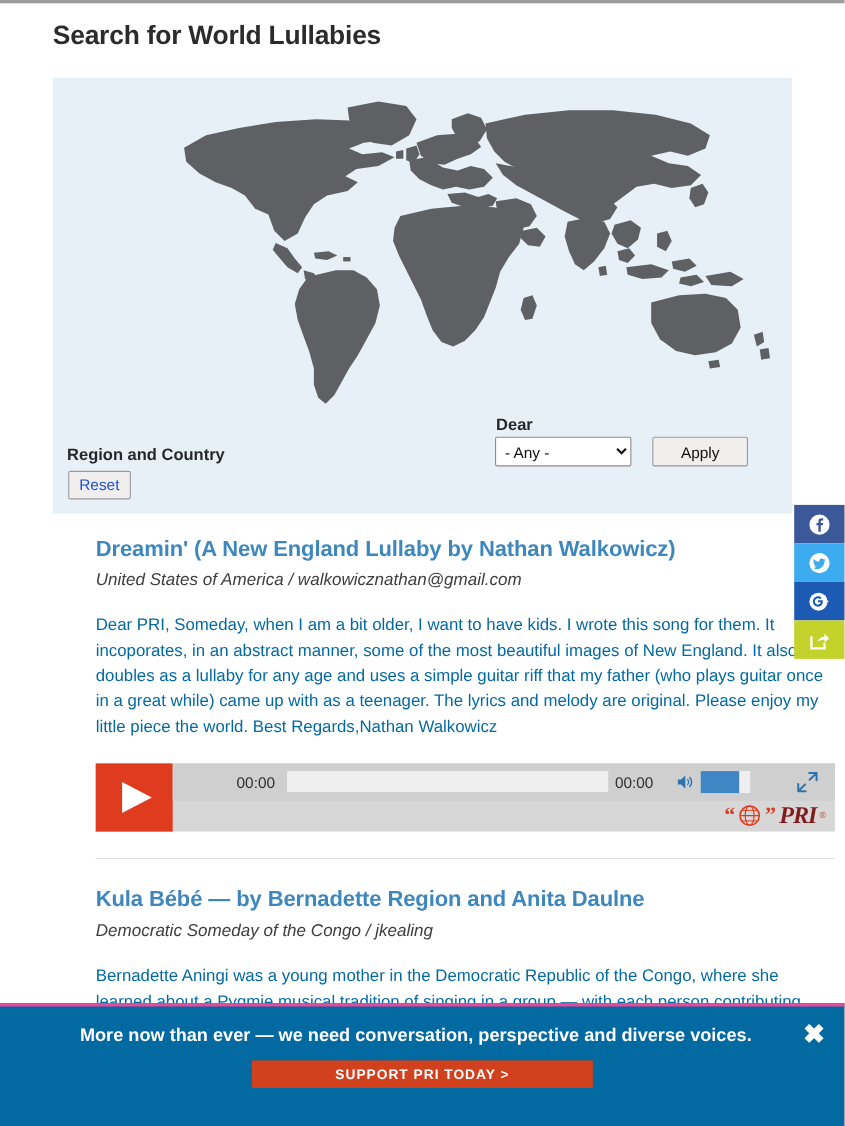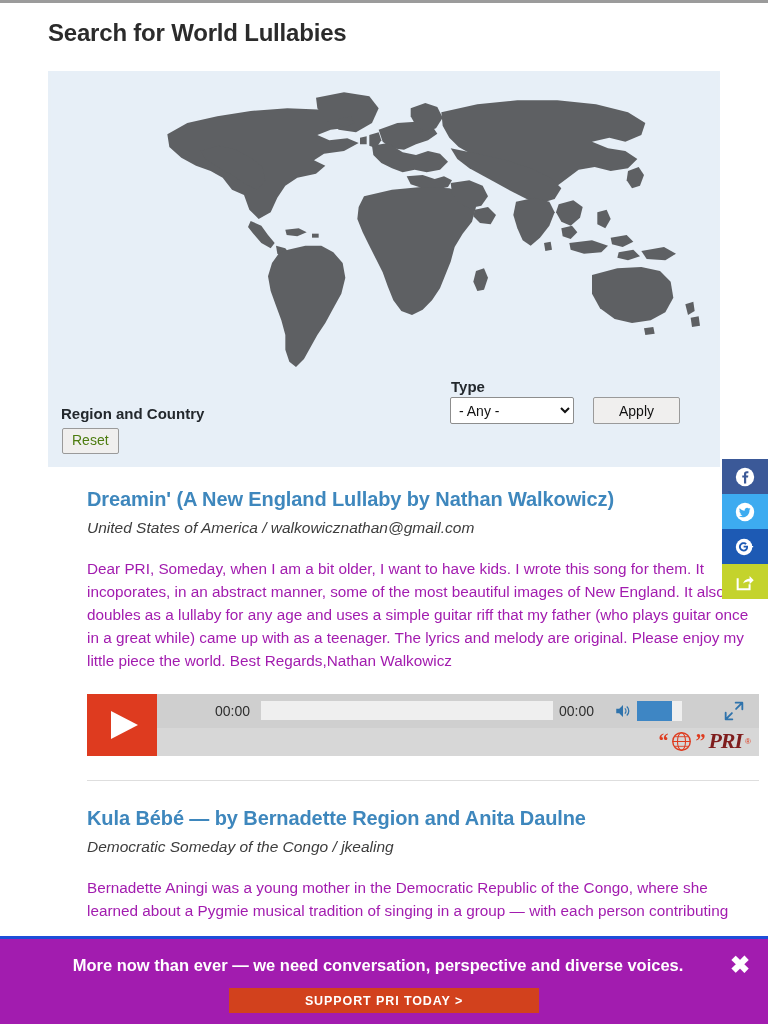--- a/index.html
+++ b/index.html
@@ -61,21 +61,21 @@
     font-size: 15px;
     font-weight: bold;
     color: #23282d;
   }
   .reset-btn {
     position: absolute;
     left: 14px; top: 57px;
     padding: 3px 9px 4px 9px;
     font-size: 14px;
     font-family: "Liberation Sans", sans-serif;
-    color: #4d7c0f;
+    color: #1d4ed8;
     background: #f0efee;
     border: 1px solid #9a9a9a;
     border-radius: 2px;
     cursor: pointer;
     line-height: 1.2;
   }
   .type-label {
     position: absolute;
     left: 403px; top: 7px;
     font-size: 15px;
@@ -127,21 +127,21 @@
   .result-meta {
     margin: 8px 0 0 0;
     font-size: 15.5px;
     font-style: italic;
     color: #3d3d3d;
   }
   .result-body {
     margin: 20px 0 0 0;
     font-size: 15.3px;
     line-height: 23px;
-    color: #a21caf;
+    color: #0369a1;
   }
 
   
   .player {
     position: relative;
     margin-top: 22px;
     width: 672px; height: 62px;
     background: #d7d7d7;
   }
   .play-btn {
@@ -251,23 +251,23 @@
     display: flex;
     align-items: center;
     justify-content: center;
     cursor: pointer;
   }
 
   
   .banner {
     position: absolute;
     left: 0; bottom: 0;
-    width: 768px; height: 88px;
-    background: #a21caf;
-    border-top: 3px solid #1d4ed8;
+    width: 768px; height: 112px;
+    background: #0369a1;
+    border-top: 3px solid #ec4899;
     z-index: 50;
   }
   .banner-text {
     position: absolute;
     left: 0; right: 0; top: 17px;
     text-align: center;
     font-size: 16.5px;
     font-weight: bold;
     color: #ffffff;
     padding-right: 12px;
@@ -374,21 +374,21 @@
 
           <path d="M740,258 L750,256 L752,268 L742,270 Z"></path>
         </g>
       </svg>
     </div>
 
     <div class="filters">
       <div class="region-label">Region and Country</div>
       <button class="reset-btn">Reset</button>
 
-      <div class="type-label">Type</div>
+      <div class="type-label">Dear</div>
       <select class="type-select">
         <option>- Any -</option>
       </select>
       <button class="apply-btn">Apply</button>
     </div>
   </div>
 
   <div class="results">
 
     <div>

